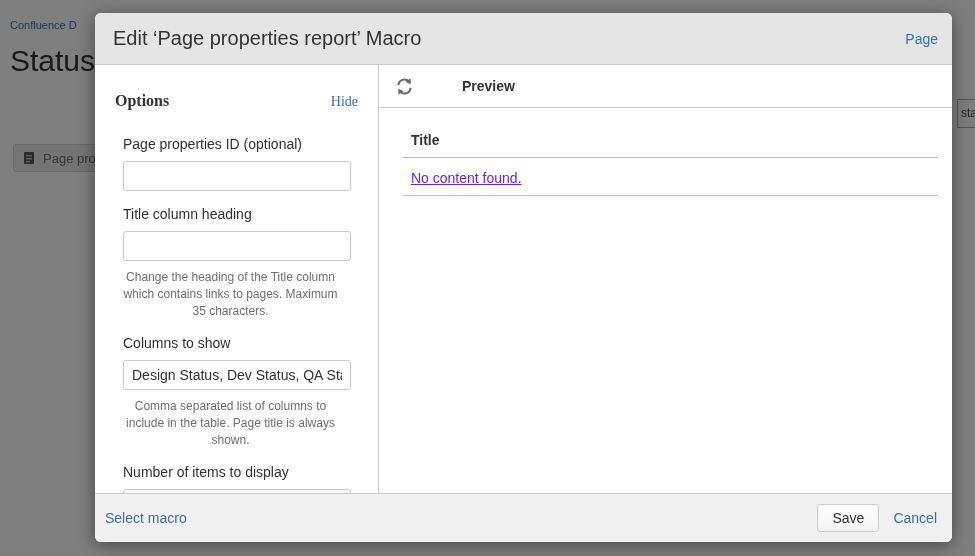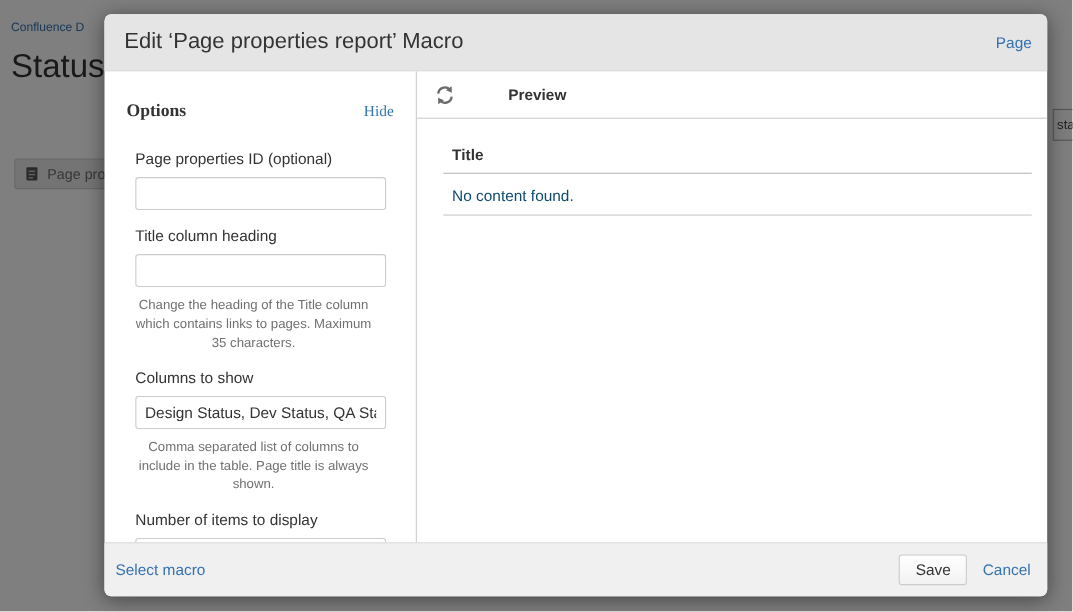--- a/index.html
+++ b/index.html
@@ -80,22 +80,22 @@
     display: flex; align-items: center; padding-left: 16px; gap: 40px;
   }
   .preview-bar .heading { font-size: 14px; font-weight: 700; color: #333; margin-left: 8px; }
   .preview-content { padding: 24px 14px 0 24px; }
   .ptable { width: 100%; border-collapse: collapse; }
   .ptable th {
     text-align: left; font-size: 14px; font-weight: 700; color: #333;
     padding: 0 8px 9px 8px; border-bottom: 1px solid #b9b9b9;
   }
   .ptable td {
-    font-size: 14px; color: #0c4a6e;
-    padding: 12px 8px 9px 8px; border-bottom: 1px solid #c9c9c9;
+    font-size: 14px; color: #6d28d9;
+    padding: 12px 8px 9px 8px; border-bottom: 1px solid #c9c9c9; text-decoration: underline;
   }
 
   
   .dlg-footer {
     position: absolute; left: 0; right: 0; bottom: 0; height: 49px;
     background: #f0f0f0; border-top: 1px solid #ccc;
     border-radius: 0 0 6px 6px;
     display: flex; align-items: center; padding: 0 15px 0 10px;
   }
   .dlg-footer .spacer { flex: 1 1 auto; }

